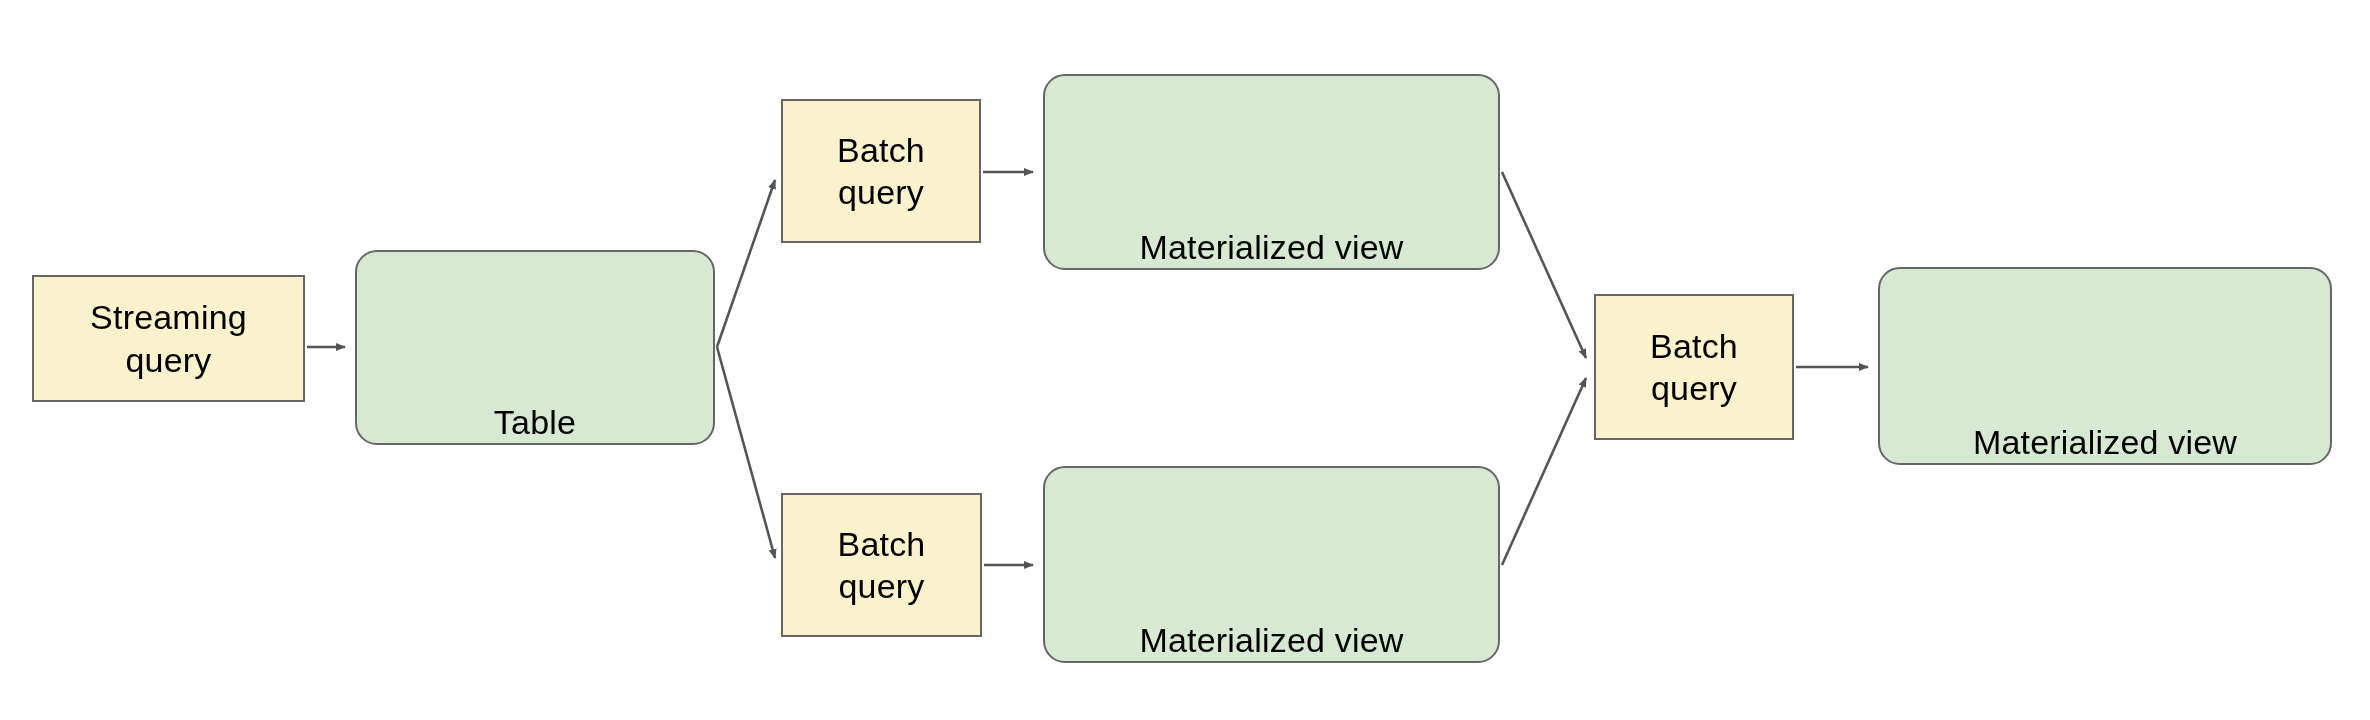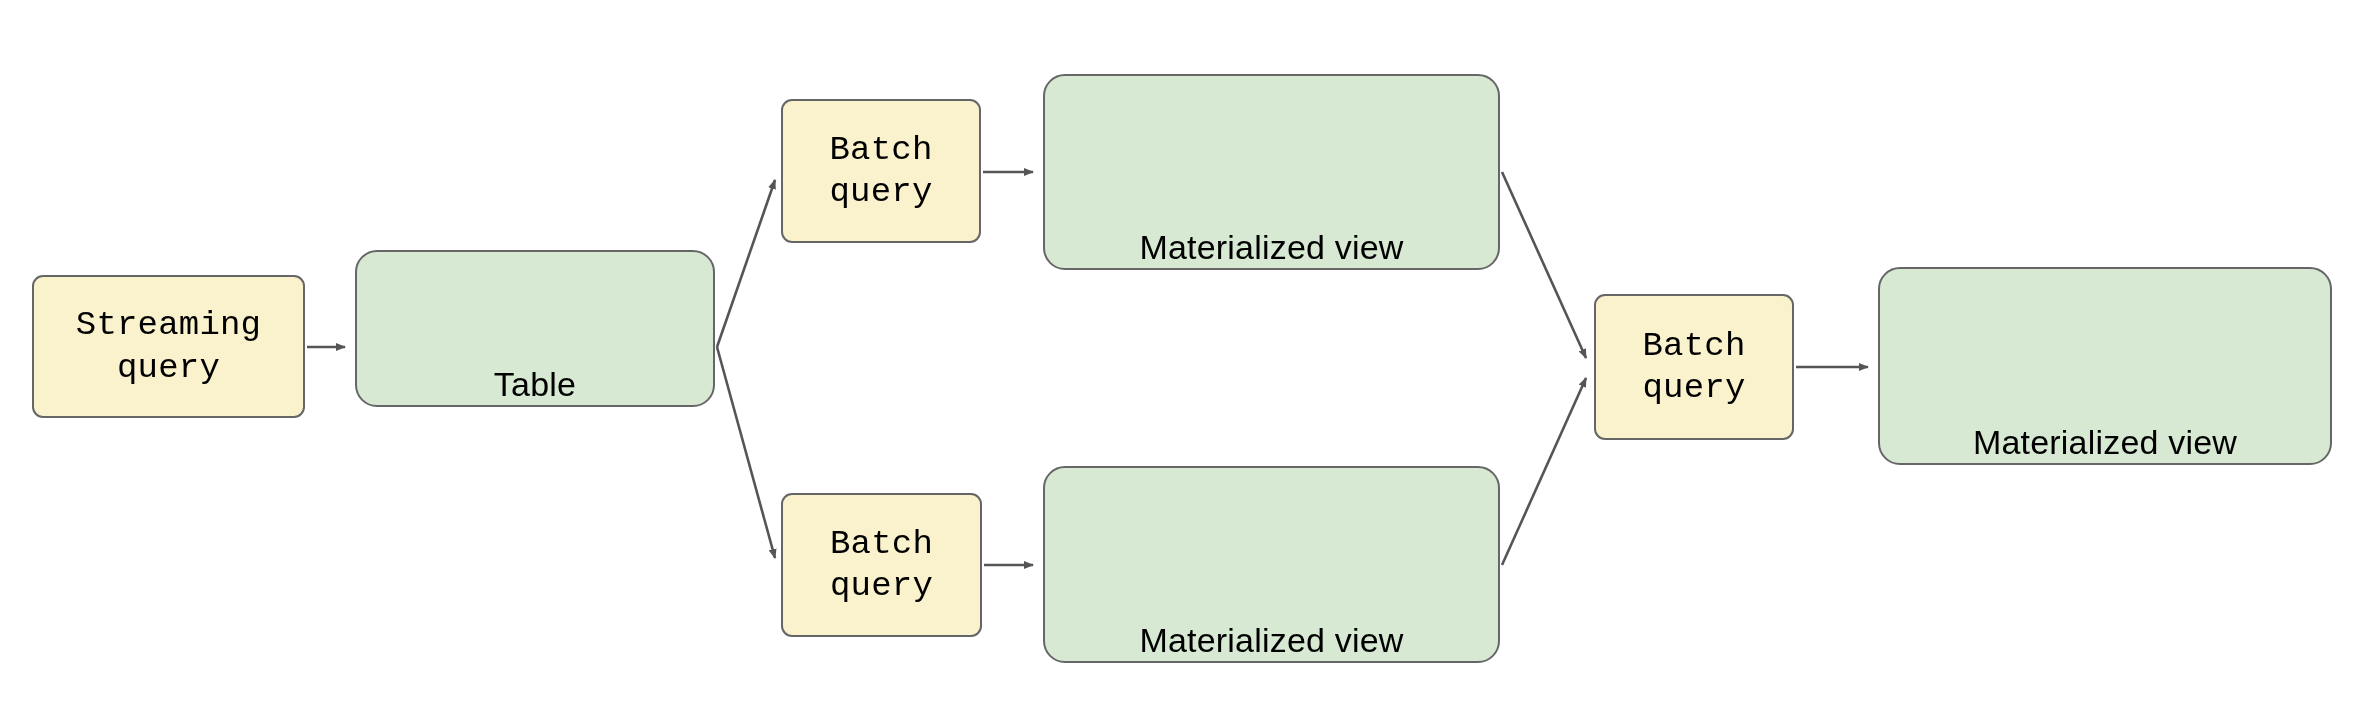--- a/index.html
+++ b/index.html
@@ -35,22 +35,21 @@
     color: #000000;
     font-size: 34px;
     line-height: 1.24;
     letter-spacing: 0.2px;
     white-space: pre-line;
     border: 2px solid #666666;
     z-index: 2;
   }
   .node.process {
     background: #faf2cc;
-    border-radius: 11px;
-    font-family: Liberation Mono, monospace;
+    border-radius: 0;
   }
   .node.store {
     background: #d7e8d3;
     border-radius: 22px;
     align-items: flex-end;
   }
   .node-label {
     display: block;
     white-space: pre-line;
   }
@@ -72,23 +71,23 @@
         <path d="M 717 347 L 775 558" stroke="#555555" marker-end="url(#arrowhead)"></path>
         <path d="M 983 172 L 1033 172" stroke="#555555" marker-end="url(#arrowhead)"></path>
         <path d="M 984 565 L 1033 565" stroke="#555555" marker-end="url(#arrowhead)"></path>
         <path d="M 1502 172 L 1586 358" stroke="#555555" marker-end="url(#arrowhead)"></path>
         <path d="M 1502 565 L 1586 378" stroke="#555555" marker-end="url(#arrowhead)"></path>
         <path d="M 1796 367 L 1868 367" stroke="#555555" marker-end="url(#arrowhead)"></path>
       </g>
   </svg>
 
   <div id="node-layer">
-      <div class="node process" style="left: 32px; top: 275px; width: 273px; height: 143px; background: rgb(250, 242, 204); border-color: rgb(102, 102, 102); color: rgb(0, 0, 0);"><span class="node-label">Streaming
+      <div class="node process" style="left: 32px; top: 275px; width: 273px; height: 127px; background: rgb(250, 242, 204); border-color: rgb(102, 102, 102); color: rgb(0, 0, 0);"><span class="node-label">Streaming
 query</span></div>
-      <div class="node store" style="left: 355px; top: 250px; width: 360px; height: 157px; background: rgb(215, 232, 211); border-color: rgb(102, 102, 102); color: rgb(0, 0, 0);"><span class="node-label">Table</span></div>
+      <div class="node store" style="left: 355px; top: 250px; width: 360px; height: 195px; background: rgb(215, 232, 211); border-color: rgb(102, 102, 102); color: rgb(0, 0, 0);"><span class="node-label">Table</span></div>
       <div class="node process" style="left: 781px; top: 99px; width: 200px; height: 144px; background: rgb(250, 242, 204); border-color: rgb(102, 102, 102); color: rgb(0, 0, 0);"><span class="node-label">Batch
 query</span></div>
       <div class="node store" style="left: 1043px; top: 74px; width: 457px; height: 196px; background: rgb(215, 232, 211); border-color: rgb(102, 102, 102); color: rgb(0, 0, 0);"><span class="node-label">Materialized view</span></div>
       <div class="node process" style="left: 781px; top: 493px; width: 201px; height: 144px; background: rgb(250, 242, 204); border-color: rgb(102, 102, 102); color: rgb(0, 0, 0);"><span class="node-label">Batch
 query</span></div>
       <div class="node store" style="left: 1043px; top: 466px; width: 457px; height: 197px; background: rgb(215, 232, 211); border-color: rgb(102, 102, 102); color: rgb(0, 0, 0);"><span class="node-label">Materialized view</span></div>
       <div class="node process" style="left: 1594px; top: 294px; width: 200px; height: 146px; background: rgb(250, 242, 204); border-color: rgb(102, 102, 102); color: rgb(0, 0, 0);"><span class="node-label">Batch
 query</span></div>
       <div class="node store" style="left: 1878px; top: 267px; width: 454px; height: 198px; background: rgb(215, 232, 211); border-color: rgb(102, 102, 102); color: rgb(0, 0, 0);"><span class="node-label">Materialized view</span></div>
     </div>

